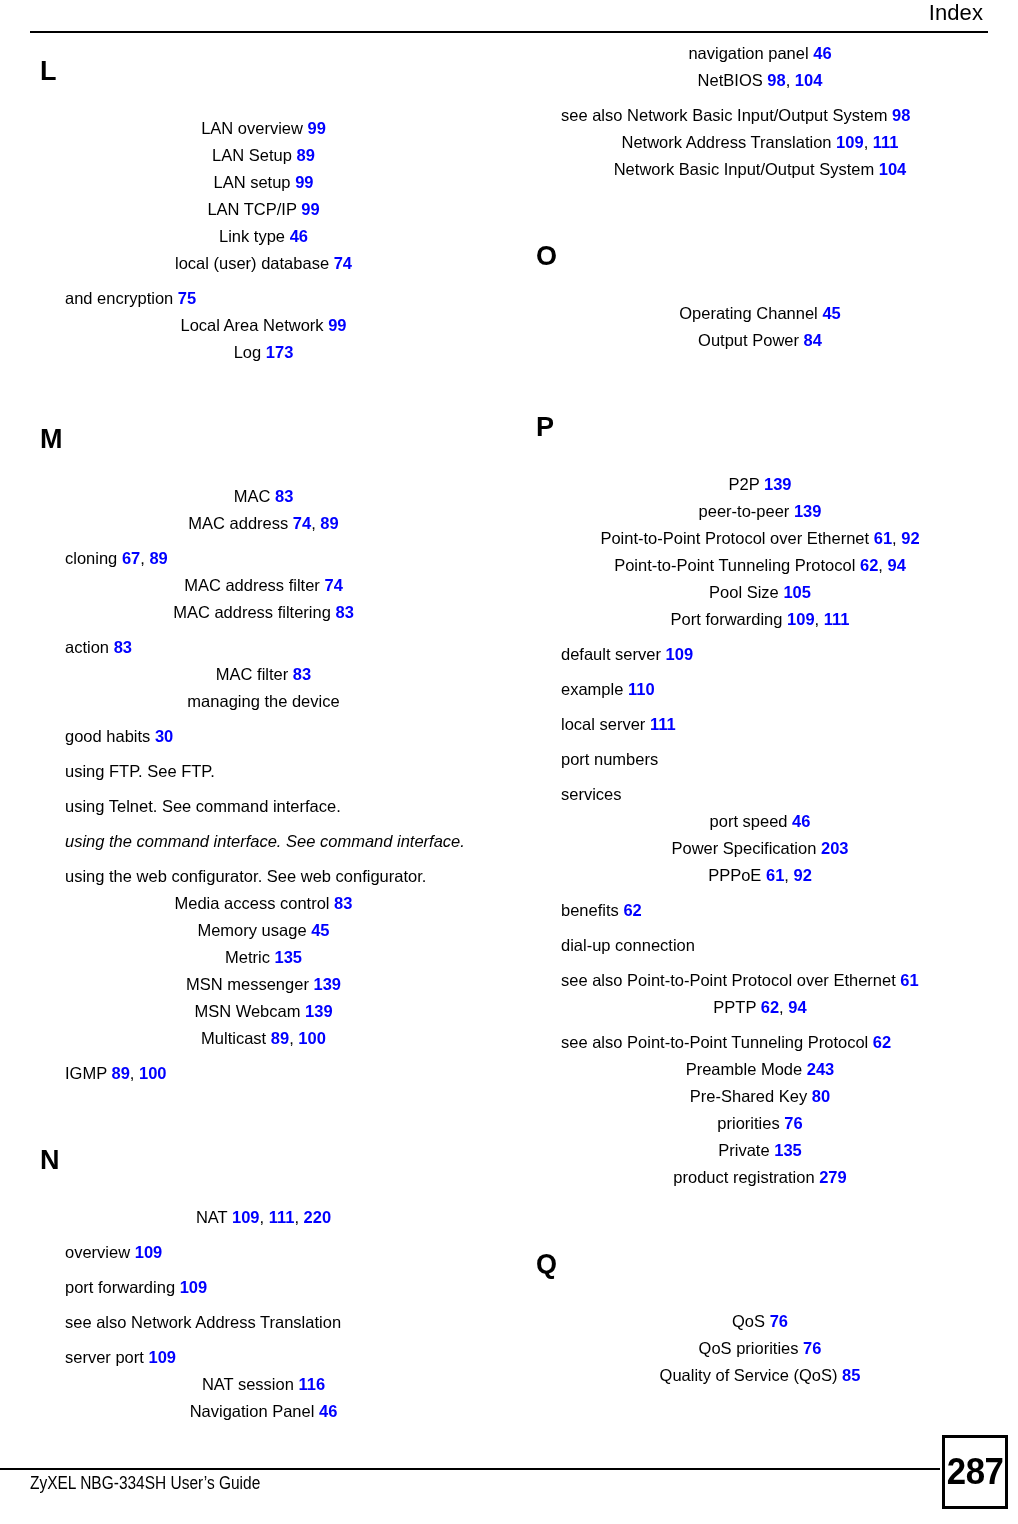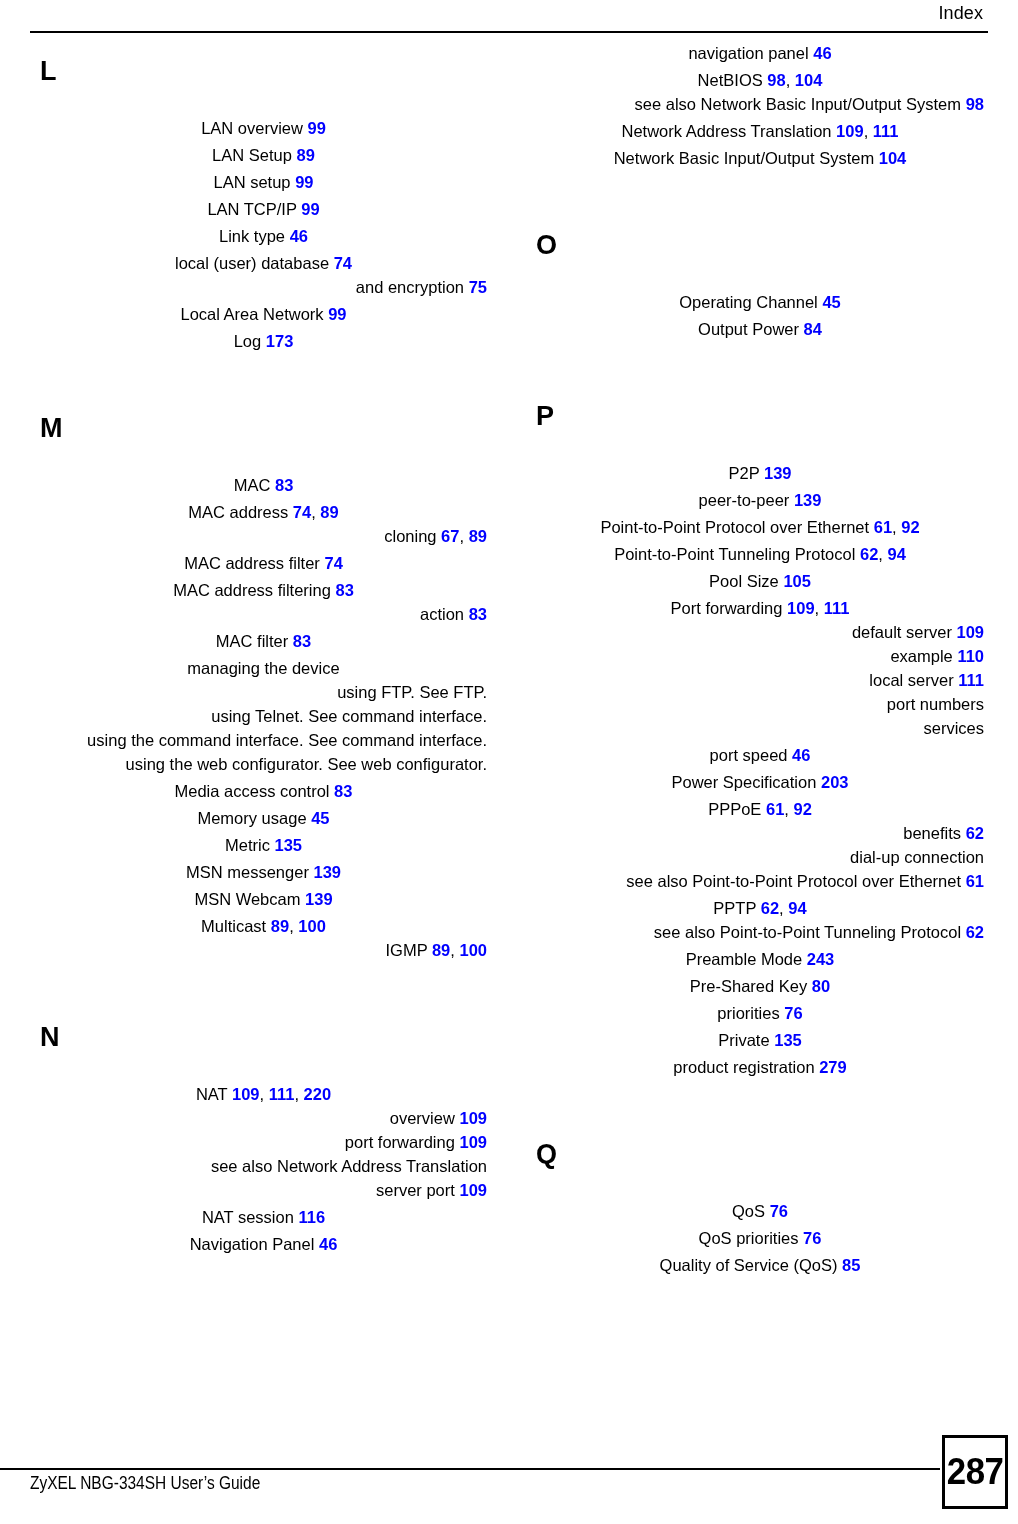--- a/index.html
+++ b/index.html
@@ -21,21 +21,21 @@
     position: absolute;
     top: 0;
     left: 0;
     width: 1018px;
     height: 34px;
   }
   .header-title {
     position: absolute;
     right: 35px;
     top: 2px;
-    font-size: 18px;
+    font-size: 22px;
     font-weight: normal;
     letter-spacing: 0.1px;
     line-height: 22px;
   }
   .header-rule {
     position: absolute;
     left: 30px;
     right: 30px;
     top: 31px;
     border-top: 2px solid #000;
@@ -80,28 +80,28 @@
     font-size: 16.5px;
     line-height: 19px;
     margin: 0 0 8px 0;
     padding: 0;
     text-indent: 0;
   }
   .entry.level-0 { margin-left: 0; text-align: center; }
   .entry.level-1 {
     margin-left: 25px;
     margin-bottom: 0px;
-    margin-top: 5px;
-    text-align: right;
+    margin-top: 16px;
   }
   .entry.wrap-hang {
     margin-left: 25px;
     padding-left: 22px;
     text-indent: -22px;
     margin-bottom: 0;
+    font-style: italic;
   }
 
   .pg {
     color: #0000ff;
     font-weight: bold;
   }
   .sep { color: #000000; }
 
   .group { margin-bottom: 8px; }
   .group .entry { margin-bottom: 0; }
@@ -203,20 +203,21 @@
       </div>
       <div class="group">
         <p class="entry level-0"><span>MAC address filtering</span> <span class="pg">83</span></p>
         <p class="entry level-1"><span>action</span> <span class="pg">83</span></p>
       </div>
       <div class="group">
         <p class="entry level-0"><span>MAC filter</span> <span class="pg">83</span></p>
       </div>
       <div class="group">
         <p class="entry level-0"><span>managing the device</span></p>
+        <p class="entry level-1"><span>good habits</span> <span class="pg">30</span></p>
         <p class="entry level-1"><span>using FTP. See FTP.</span></p>
         <p class="entry level-1"><span>using Telnet. See command interface.</span></p>
         <p class="entry level-1 wrap-hang"><span>using the command interface. See command interface.</span></p>
         <p class="entry level-1"><span>using the web configurator. See web configurator.</span></p>
       </div>
       <div class="group">
         <p class="entry level-0"><span>Media access control</span> <span class="pg">83</span></p>
       </div>
       <div class="group">
         <p class="entry level-0"><span>Memory usage</span> <span class="pg">45</span></p>

